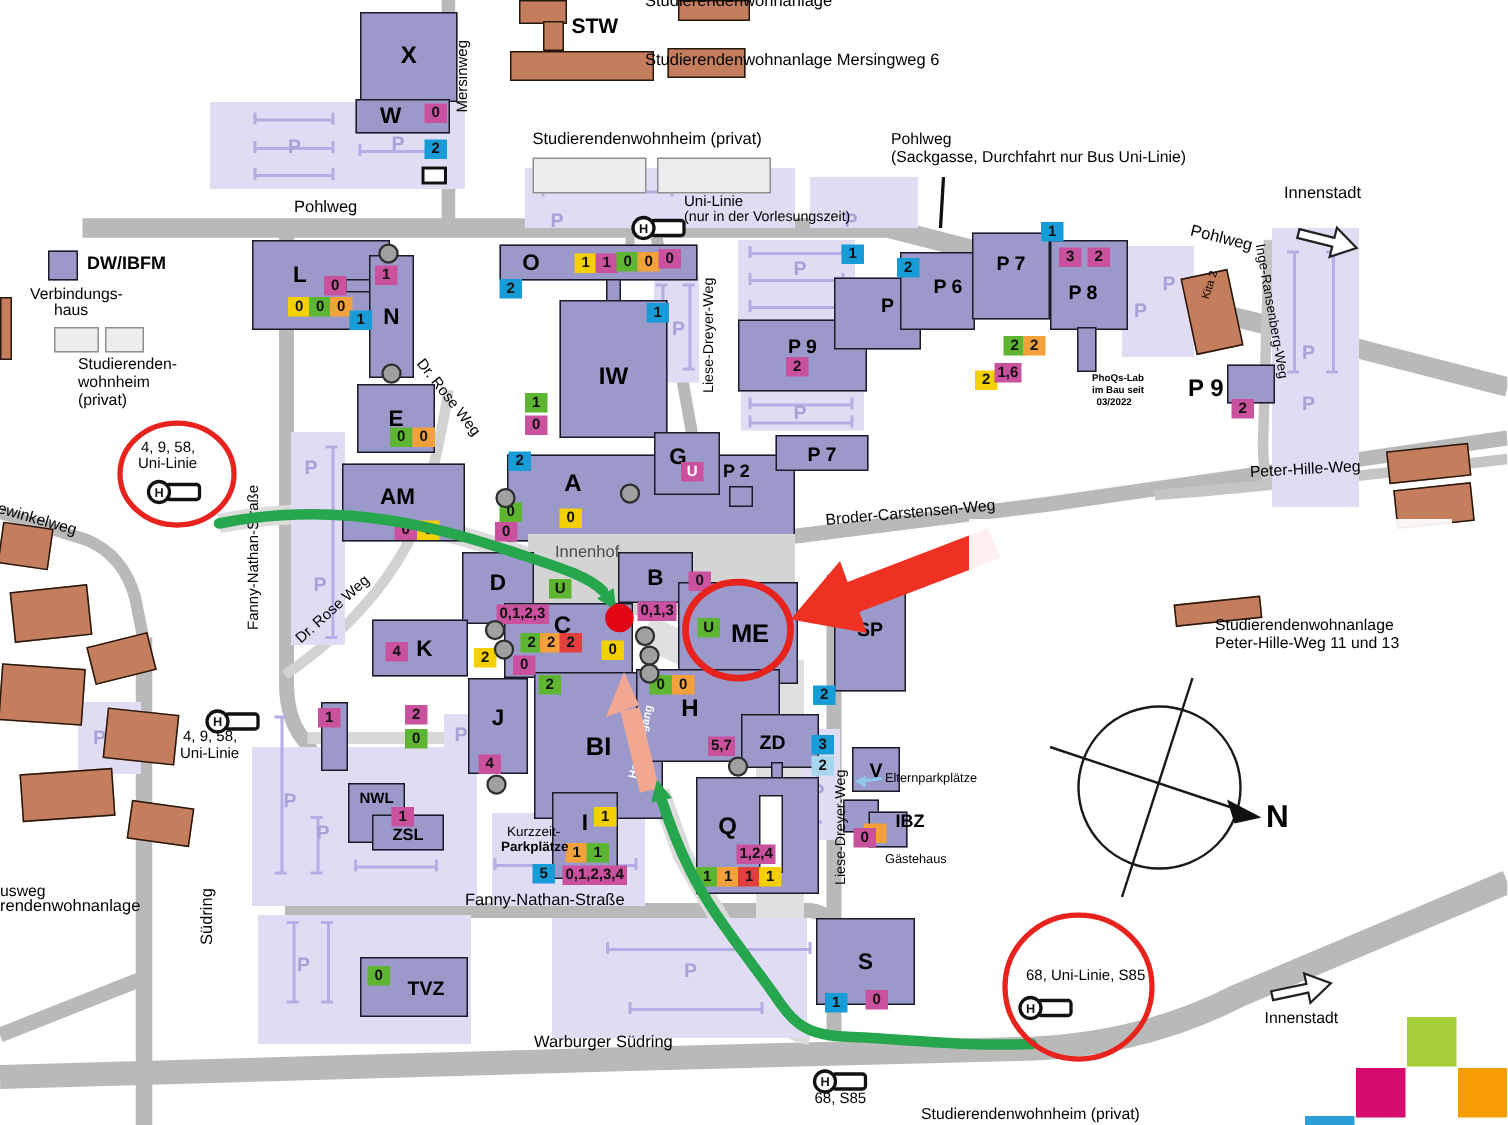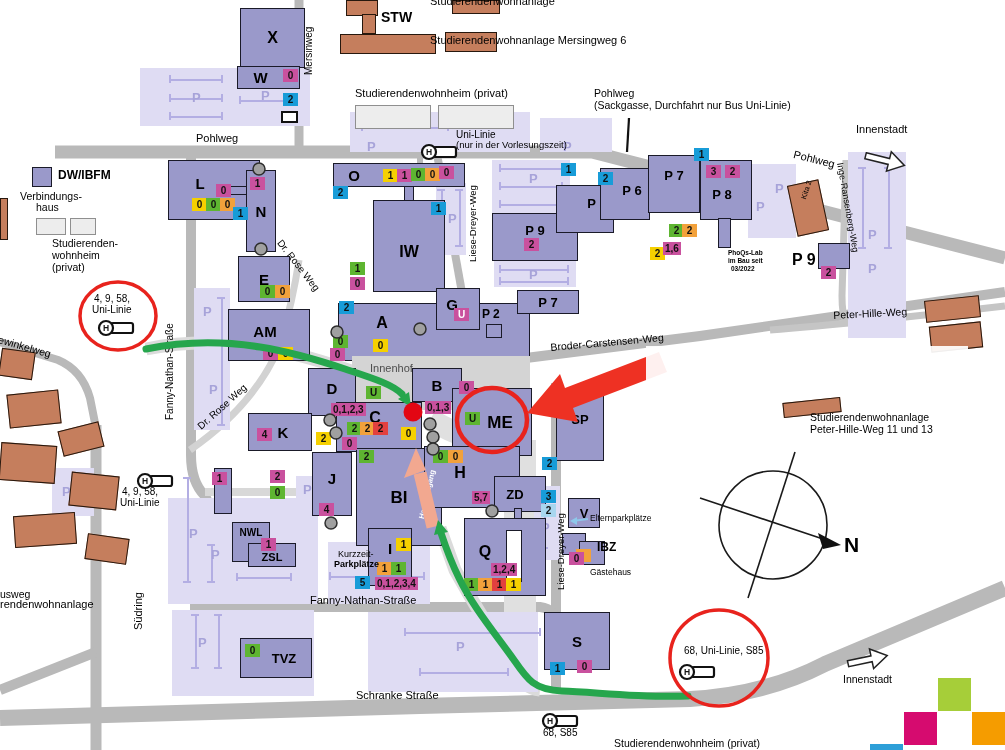--- a/index.html
+++ b/index.html
@@ -409,21 +409,21 @@
       <div class="lbl" style="left: 800px; top: 198px; font-size: 7.5px; transform: rotate(-72deg);">Kita 2</div>
       <div class="lbl" style="left: 370px; top: 363px; font-size: 11px; color: rgb(77, 77, 77);">Innenhof</div>
       <div class="lbl" style="left: 810px; top: 412px; font-size: 10.5px;">Studierendenwohnanlage</div>
       <div class="lbl" style="left: 810px; top: 424px; font-size: 10.5px;">Peter-Hille-Weg 11 und 13</div>
       <div class="lbl" style="left: 590px; top: 514px; font-size: 8.5px;">Elternparkplätze</div>
       <div class="lbl" style="left: 590px; top: 568px; font-size: 8.5px;">Gästehaus</div>
       <div class="lbl" style="left: 597px; top: 541px; font-size: 12px; font-weight: bold;">IBZ</div>
       <div class="lbl" style="left: 338px; top: 550px; font-size: 9px;">Kurzzeit-</div>
       <div class="lbl" style="left: 334px; top: 560px; font-size: 9px; font-weight: bold;">Parkplätze</div>
       <div class="lbl" style="left: 310px; top: 595px; font-size: 11px;">Fanny-Nathan-Straße</div>
-      <div class="lbl" style="left: 356px; top: 690px; font-size: 11px;">Schranke Straße</div>
+      <div class="lbl" style="left: 356px; top: 690px; font-size: 11px;">Warburger Südring</div>
       <div class="lbl" style="left: 133px; top: 630px; font-size: 11px; transform: rotate(-90deg);">Südring</div>
       <div class="lbl" style="left: 0px; top: 570px; font-size: 11px; margin-top: 29px;">rendenwohnanlage</div>
       <div class="lbl" style="left: 0px; top: 589px; font-size: 10.5px;">usweg</div>
       <div class="lbl" style="left: 122px; top: 487px; font-size: 10px;">4, 9, 58,</div>
       <div class="lbl" style="left: 120px; top: 498px; font-size: 10px;">Uni-Linie</div>
       <div class="lbl" style="left: 684px; top: 646px; font-size: 10px;">68, Uni-Linie, S85</div>
       <div class="lbl" style="left: 543px; top: 728px; font-size: 10px;">68, S85</div>
       <div class="lbl" style="left: 843px; top: 674px; font-size: 10.5px;">Innenstadt</div>
       <div class="lbl" style="left: 614px; top: 738px; font-size: 10.5px;">Studierendenwohnheim (privat)</div>
       <div class="lbl" style="left: 482px; top: 308px; font-size: 12px; font-weight: bold;">P 2</div>

